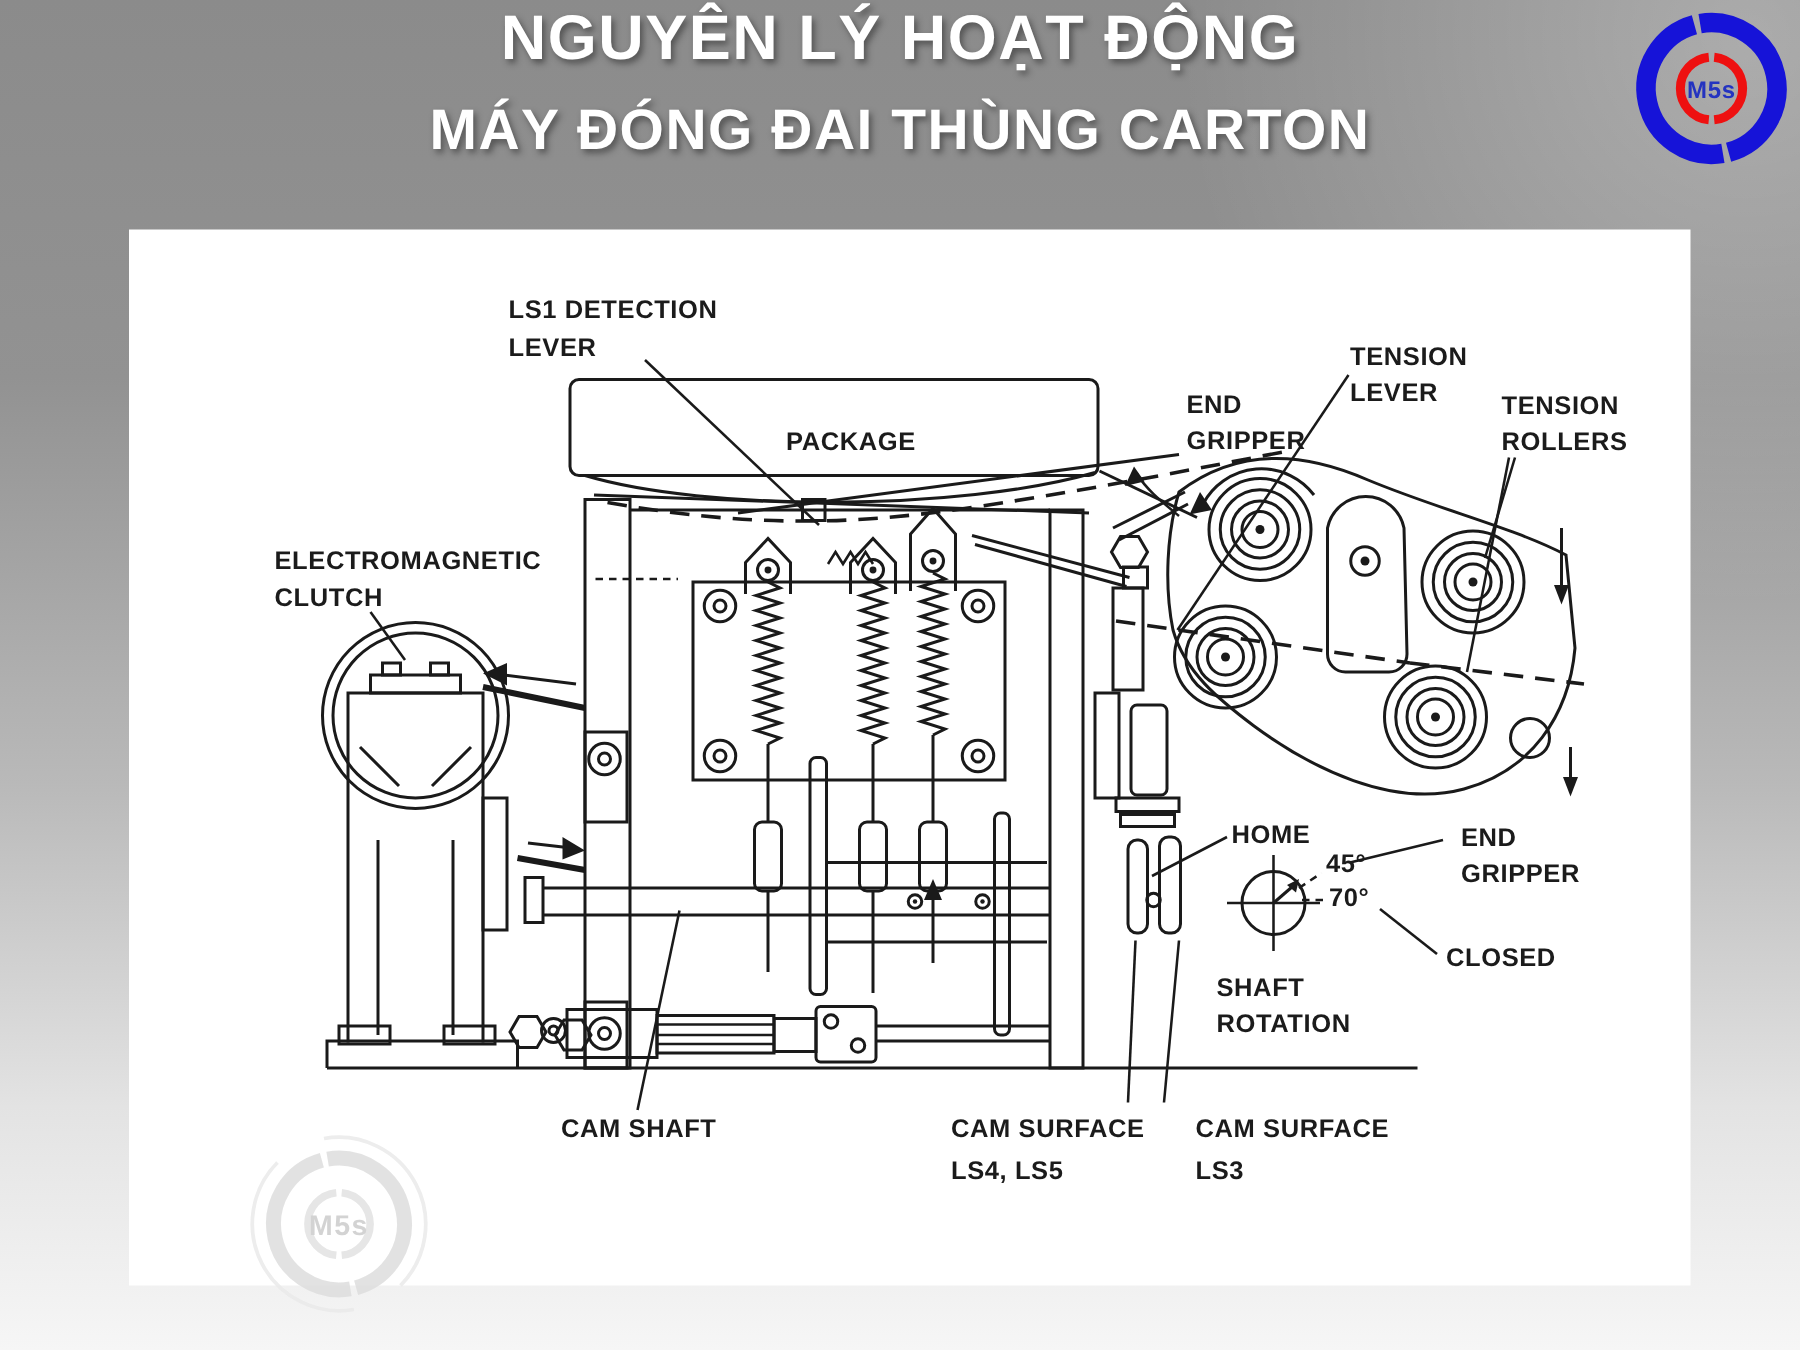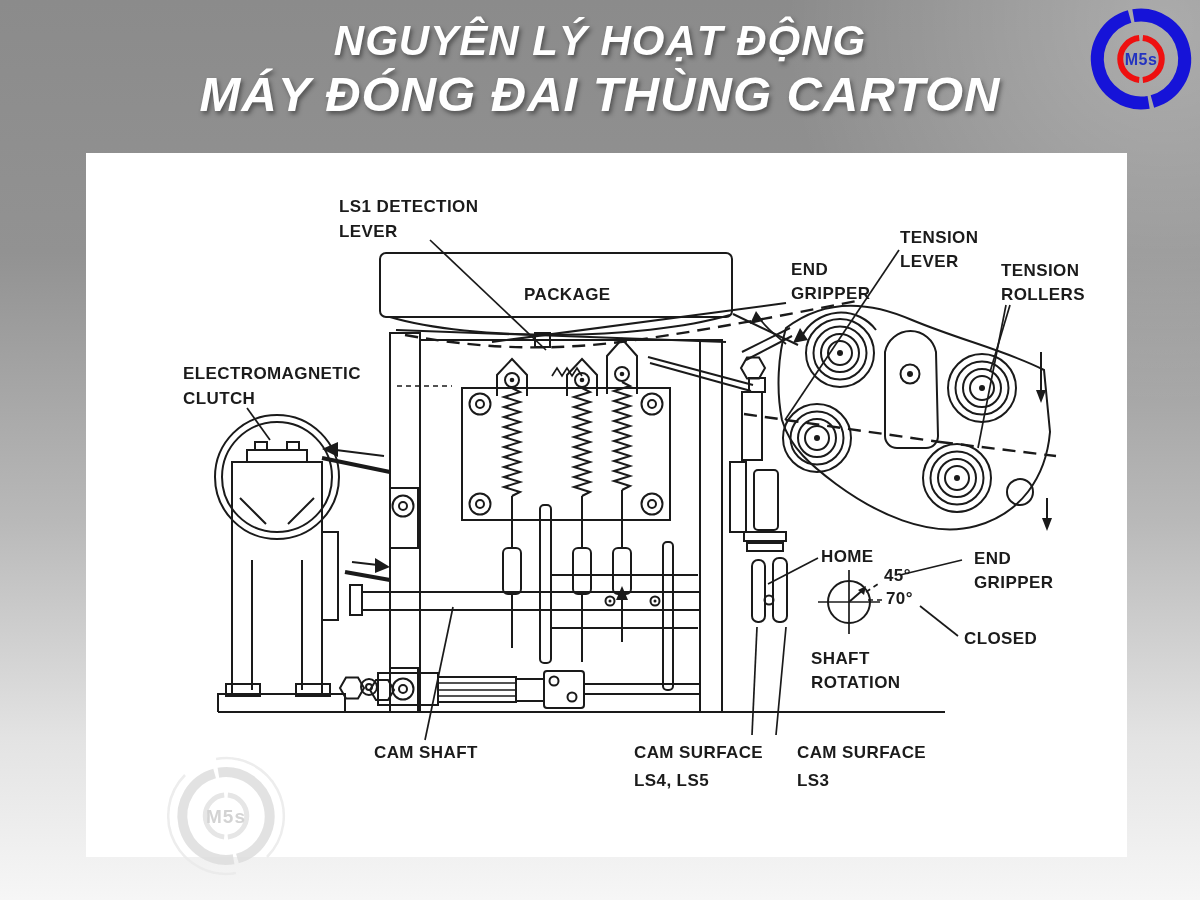--- a/index.html
+++ b/index.html
@@ -6,28 +6,27 @@
   .stage{
     position:relative;
     width:1200px;height:900px;
     overflow:hidden;
     background:
       radial-gradient(circle at 97% 3%, rgba(255,255,255,0.28), rgba(255,255,255,0) 26%),
       linear-gradient(to bottom,#8b8b8b 0%,#929292 28%,#b9b9b9 58%,#e3e3e3 82%,#f6f6f6 100%);
     font-family:"Liberation Sans",sans-serif;
   }
   .title-block{
-    position:absolute;top:16px;left:0;width:1200px;
+    position:absolute;top:0;left:0;width:1200px;
     text-align:center;color:#ffffff;line-height:1.18;
     text-shadow:2px 3px 4px rgba(25,25,25,0.5);
     user-select:none;
-    font-style:italic;
   }
   .title-line1{font-size:42px;font-weight:800;letter-spacing:1px;}
-  .title-line2{font-size:49px;font-weight:800;letter-spacing:1px;}
+  .title-line2{font-size:38px;font-weight:800;letter-spacing:1px;margin-top:15px;}
   .panel{
     position:absolute;left:86px;top:153px;width:1041px;height:704px;
     background:#ffffff;
   }
   svg.overlay{position:absolute;left:0;top:0;}
   svg text{
     font-family:"Liberation Sans",sans-serif;
     font-weight:700;font-size:17px;fill:#1b1b1b;letter-spacing:0.4px;
   }
   .ln{stroke:#1a1a1a;stroke-width:2;fill:none;}

